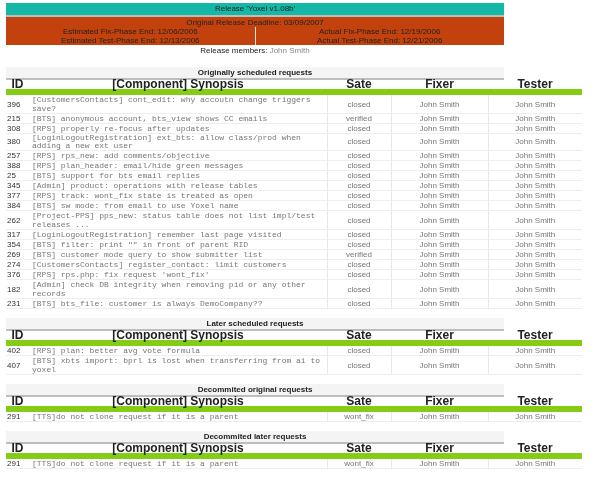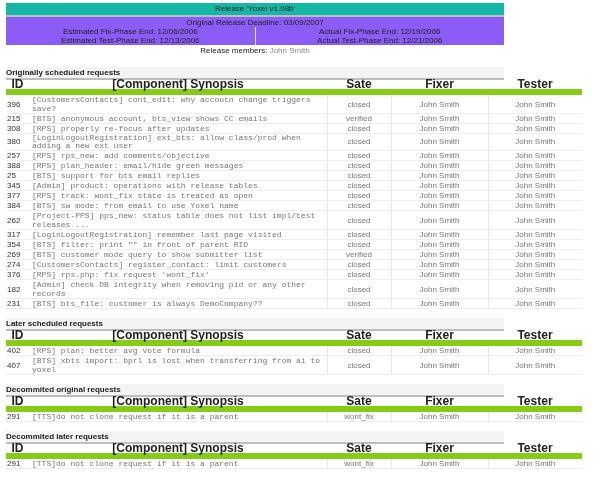--- a/index.html
+++ b/index.html
@@ -7,31 +7,31 @@
     width: 600px; height: 480px; overflow: hidden;
     font-family: "Liberation Sans", "DejaVu Sans", sans-serif;
     font-size: 8px; color: #333;
   }
   .page { padding: 3px 6px 0 6px; width: 498px; }
   table { border-collapse: collapse; width: 498px; table-layout: fixed; }
   .titlebar {
     background: #14b8a6; border-bottom: 2px solid #bdbdbd;
     text-align: center; height: 12px; line-height: 12px; font-size: 8px; color: #222;
   }
-  .info { background: #8b5cf6; }
+  .info { background: #c2410c; }
   .info td { text-align: center; font-size: 8px; line-height: 9px; color: #222; padding: 0; }
   .info td.sep { border-left: 1px solid #e6e6e6; }
   .members { font-size: 8px; line-height: 11px; color: #333; text-align: center; }
   .members .lbl { color: #222; }
   .members .val { color: #888; }
   .section { margin-top: 9px; }
   .section.first { margin-top: 11px; }
   .sechead {
     background: #f4f4f4; border-bottom: 2px solid #bdbdbd;
-    text-align: left; font-weight: bold; height: 11px; line-height: 11px; font-size: 8px; color: #222;
+    text-align: center; font-weight: bold; height: 11px; line-height: 11px; font-size: 8px; color: #222;
   }
   .req th { font-weight: bold; font-size: 12px; color: #222; line-height: 9px; padding: 0; text-align: center; border-bottom: 6px solid #84cc16; }
   .req td { font-size: 8px; line-height: 9px; padding: 0; color: #777; border-bottom: 1px solid #eeeeee; }
   .req td.id { color: #333; padding-left: 1px; }
   .req td.syn { padding-left: 3px; color: #777; font-family: Liberation Mono, monospace; }
   .req td.c { text-align: center; border-left: 1px solid #e8e8e8; }
   .req tr.tall td { line-height: 8px; }
   .summary { display: flex; margin-top: 26px; }
   .sumtbl { font-size: 8px; line-height: 10px; }
   .sumtbl .h { font-weight: bold; color: #111; }

